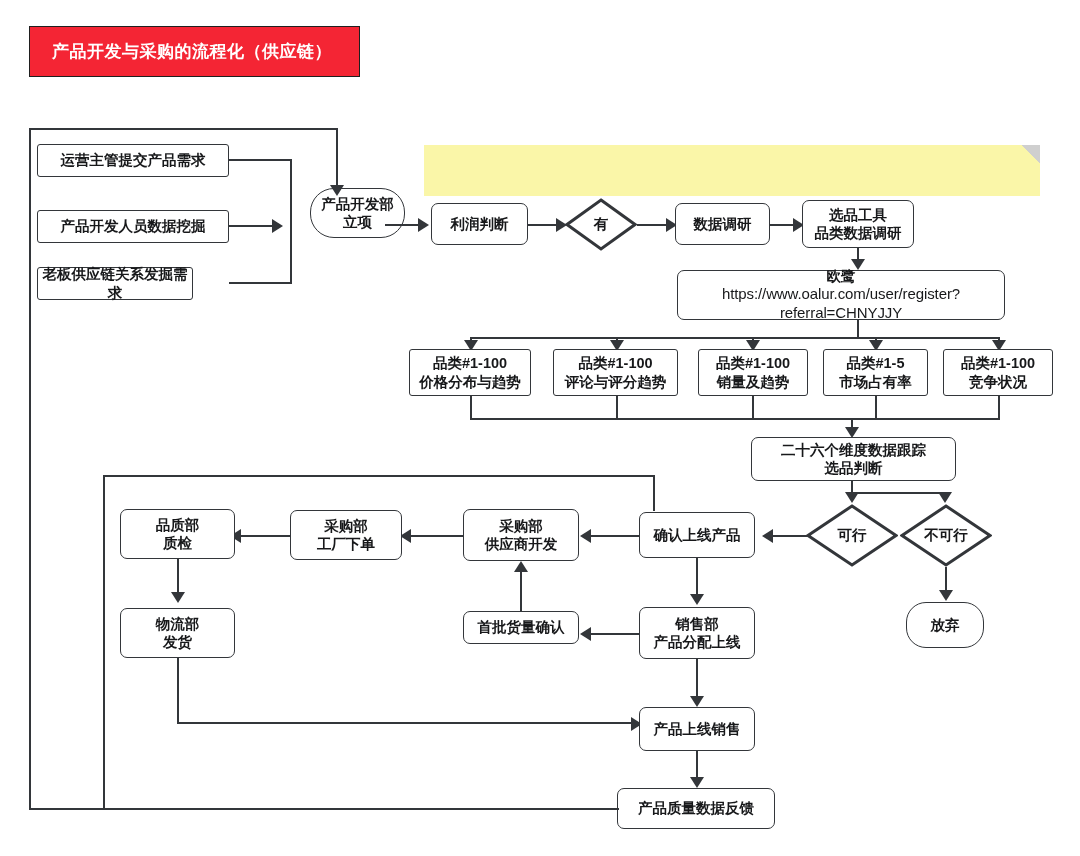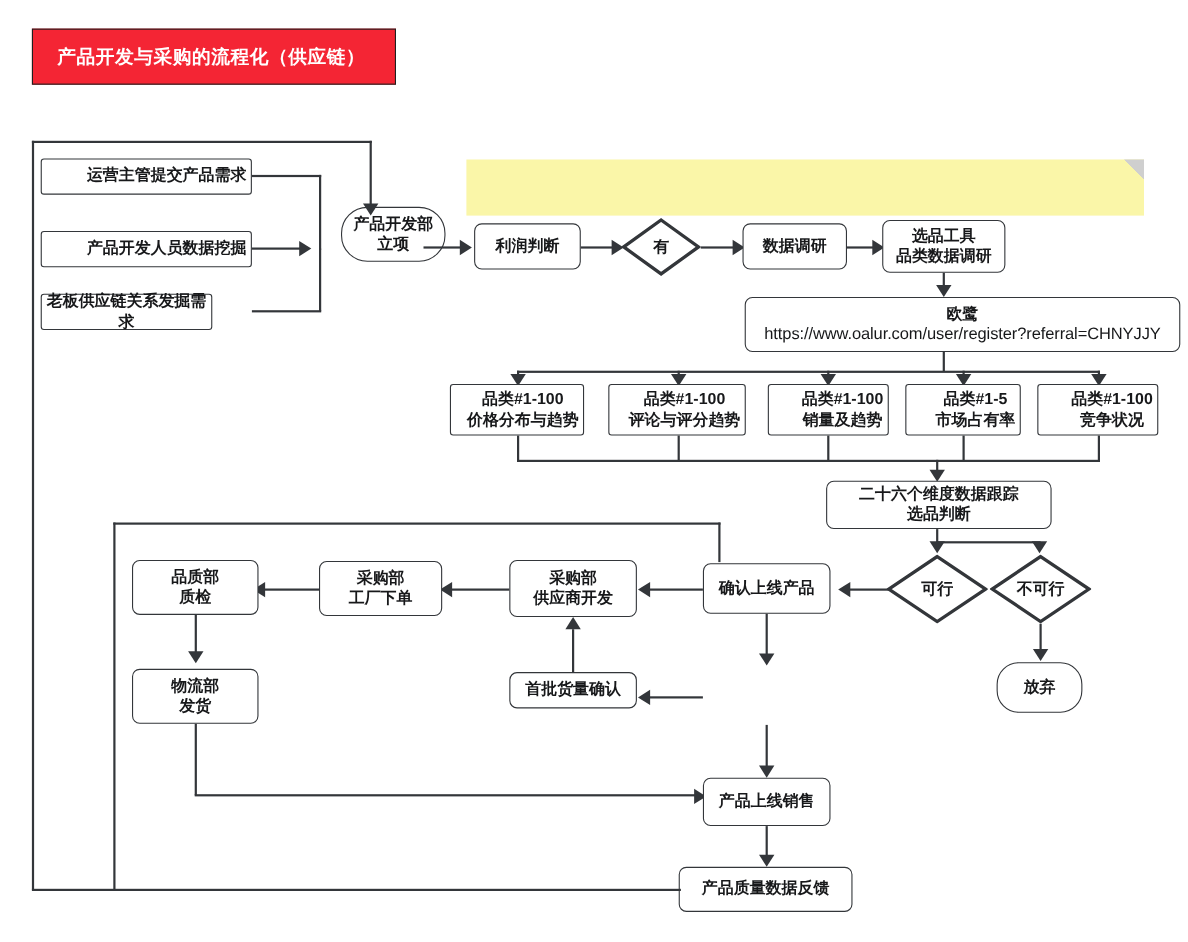--- a/index.html
+++ b/index.html
@@ -29,21 +29,21 @@
   .node{
     position:absolute;box-sizing:border-box;
     border:1.8px solid #33363a;
     background:#ffffff;
     display:flex;align-items:center;justify-content:center;
     text-align:center;
     color:#17181a;font-weight:bold;
     font-size:14.5px;line-height:1.25;
     padding:2px 4px;
   }
-  .node.rect{border-radius:3px;justify-content:flex-end;}
+  .node.rect{border-radius:3px;}
   .node.round{border-radius:7px;}
   .node.stadium{border-radius:24px;}
   .node.term{border-radius:20px;}
   .node .l2{display:block;}
   
   .node.url{font-size:14.5px;}
   .node.url .u{display:block;font-weight:normal;font-size:15px;letter-spacing:-0.1px;}
   
   .diamond{
     position:absolute;
@@ -153,21 +153,21 @@
   <div class="node round" style="left:802px;top:200px;width:112px;height:48px;">
     <div>
       <span>选品工具</span>
       <span class="l2">品类数据调研</span>
     </div>
   </div>
 
   <div class="ln v" style="left:857px;top:248px;height:16px;"></div>
   <div class="arw down" style="left:851px;top:259px;"></div>
 
-  <div class="node round url" style="left:677px;top:270px;width:396px;height:50px;">
+  <div class="node round url" style="left:677px;top:270px;width:328px;height:50px;">
     <div>
       <span>欧鹭</span>
       <span class="u">https://www.oalur.com/user/register?referral=CHNYJJY</span>
     </div>
   </div>
 
   <div class="ln v" style="left:857px;top:320px;height:18px;"></div>
   <div class="ln h" style="left:470px;top:337px;width:530px;"></div>
   <div class="ln v" style="left:470px;top:337px;height:8px;"></div>
   <div class="arw down" style="left:464px;top:340px;"></div>
@@ -306,20 +306,26 @@
   <div class="ln v" style="left:103px;top:475px;height:334px;"></div>
   <div class="ln h" style="left:103px;top:475px;width:552px;"></div>
   <div class="ln v" style="left:653px;top:475px;height:36px;"></div>
 
   <div class="node round" style="left:463px;top:611px;width:116px;height:33px;">
     <span>首批货量确认</span>
   </div>
   <div class="ln v" style="left:520px;top:572px;height:39px;"></div>
   <div class="arw up" style="left:514px;top:561px;"></div>
 
+  <div class="node round" style="left:639px;top:607px;width:116px;height:52px;">
+    <div>
+      <span>销售部</span>
+      <span class="l2">产品分配上线</span>
+    </div>
+  </div>
   <div class="ln v" style="left:696px;top:558px;height:38px;"></div>
   <div class="arw down" style="left:690px;top:594px;"></div>
 
   <div class="ln h" style="left:586px;top:633px;width:53px;"></div>
   <div class="arw left" style="left:580px;top:627px;"></div>
 
   <div class="ln v" style="left:696px;top:659px;height:42px;"></div>
   <div class="arw down" style="left:690px;top:696px;"></div>
 
   <div class="node round" style="left:639px;top:707px;width:116px;height:44px;">

